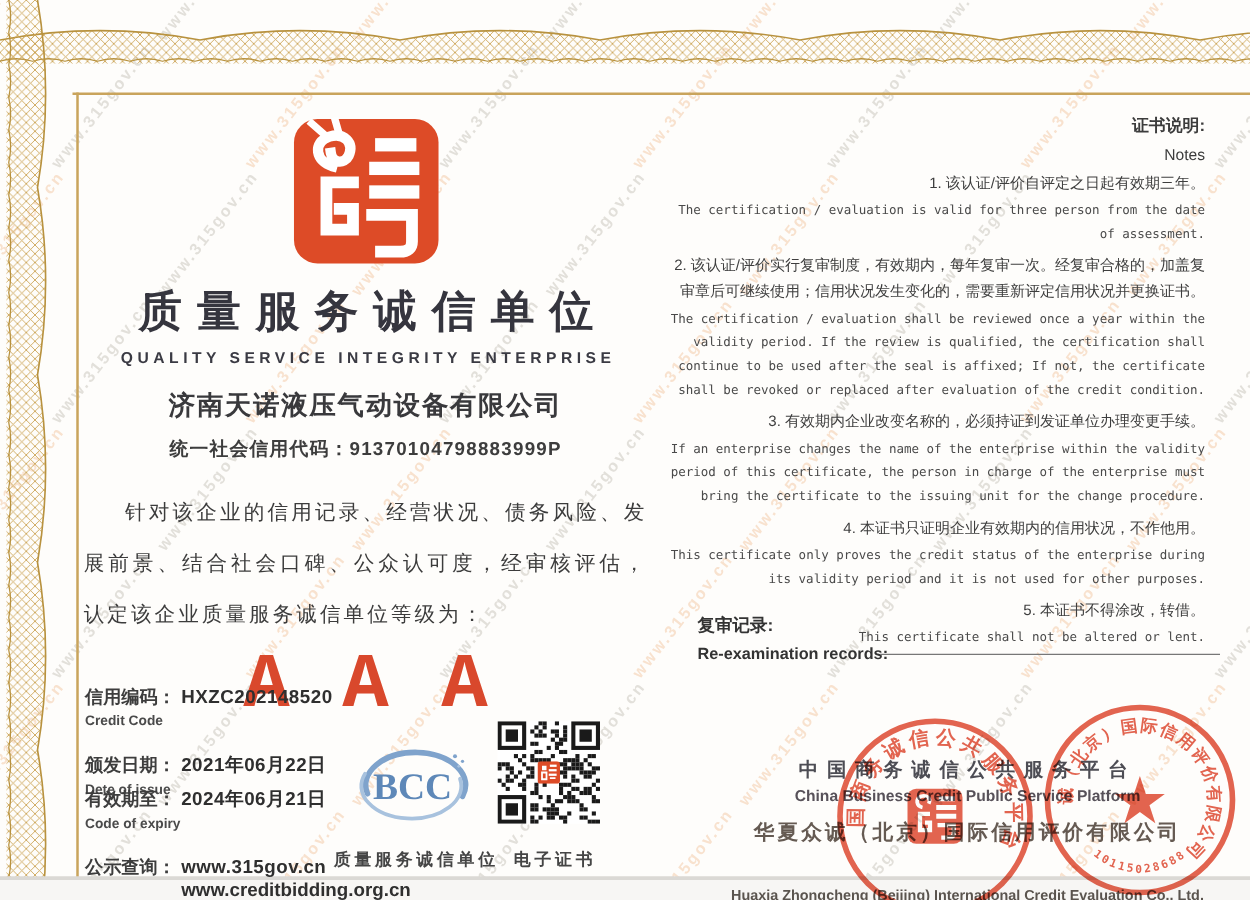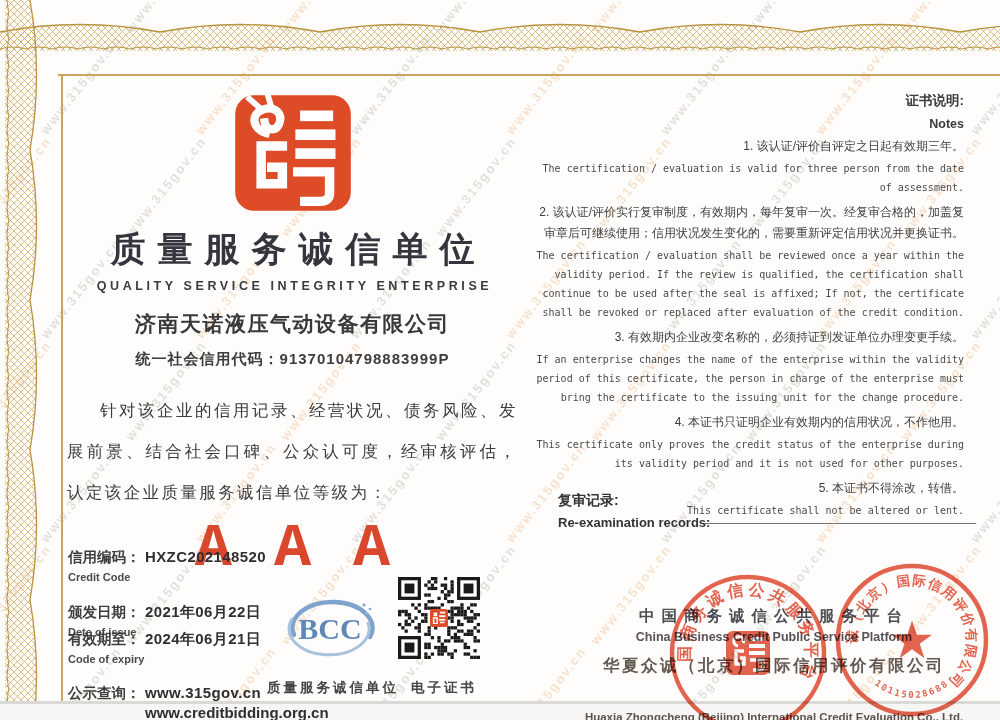--- a/index.html
+++ b/index.html
@@ -40,21 +40,21 @@
   #bcc-logo{position:absolute;left:280px;top:595px;z-index:3;}
   #bcc-label{position:absolute;left:258px;top:679px;width:150px;z-index:3;text-align:center;
         font-size:13.5px;font-weight:700;letter-spacing:3px;color:#454545;}
   #qr-code{position:absolute;left:398px;top:577px;width:82px;height:82px;z-index:3;background:#fff;}
   #qr-center{position:absolute;left:430px;top:609px;width:18px;height:18px;z-index:4;}
   #qr-label{position:absolute;left:404px;top:679px;width:80px;z-index:3;text-align:center;
         font-size:13.5px;font-weight:700;letter-spacing:3px;color:#454545;}
   
   #notes-col{position:absolute;left:532px;top:92px;width:432px;z-index:3;text-align:right;}
   #notes-heading-zh{font-size:13.5px;font-weight:700;color:#3c3c3c;}
-  #notes-heading-en{font-size:12.5px;font-weight:700;color:#3c3c3c;margin-top:7px;}
+  #notes-heading-en{font-size:12.5px;font-weight:400;color:#3c3c3c;margin-top:7px;}
   .note-zh{font-size:12px;line-height:21px;font-weight:500;color:#3e3e3e;margin-top:5px;}
   .note-en{font-size:10px;line-height:19px;color:#4a4a4a;
         font-family:"DejaVu Sans Mono","Liberation Mono",monospace;margin-top:2px;}
   
   #re-exam{position:absolute;left:558px;top:492px;width:432px;z-index:3;}
   #re-exam-zh{font-size:14px;font-weight:700;color:#333;}
   #re-exam-en{font-size:13px;font-weight:700;color:#333;margin-top:5px;}
   #re-exam-line{position:absolute;left:146px;top:31px;width:272px;border-bottom:1.5px solid #777;}
   
   .footer-line{position:absolute;left:558px;width:432px;z-index:3;text-align:center;white-space:nowrap;}

